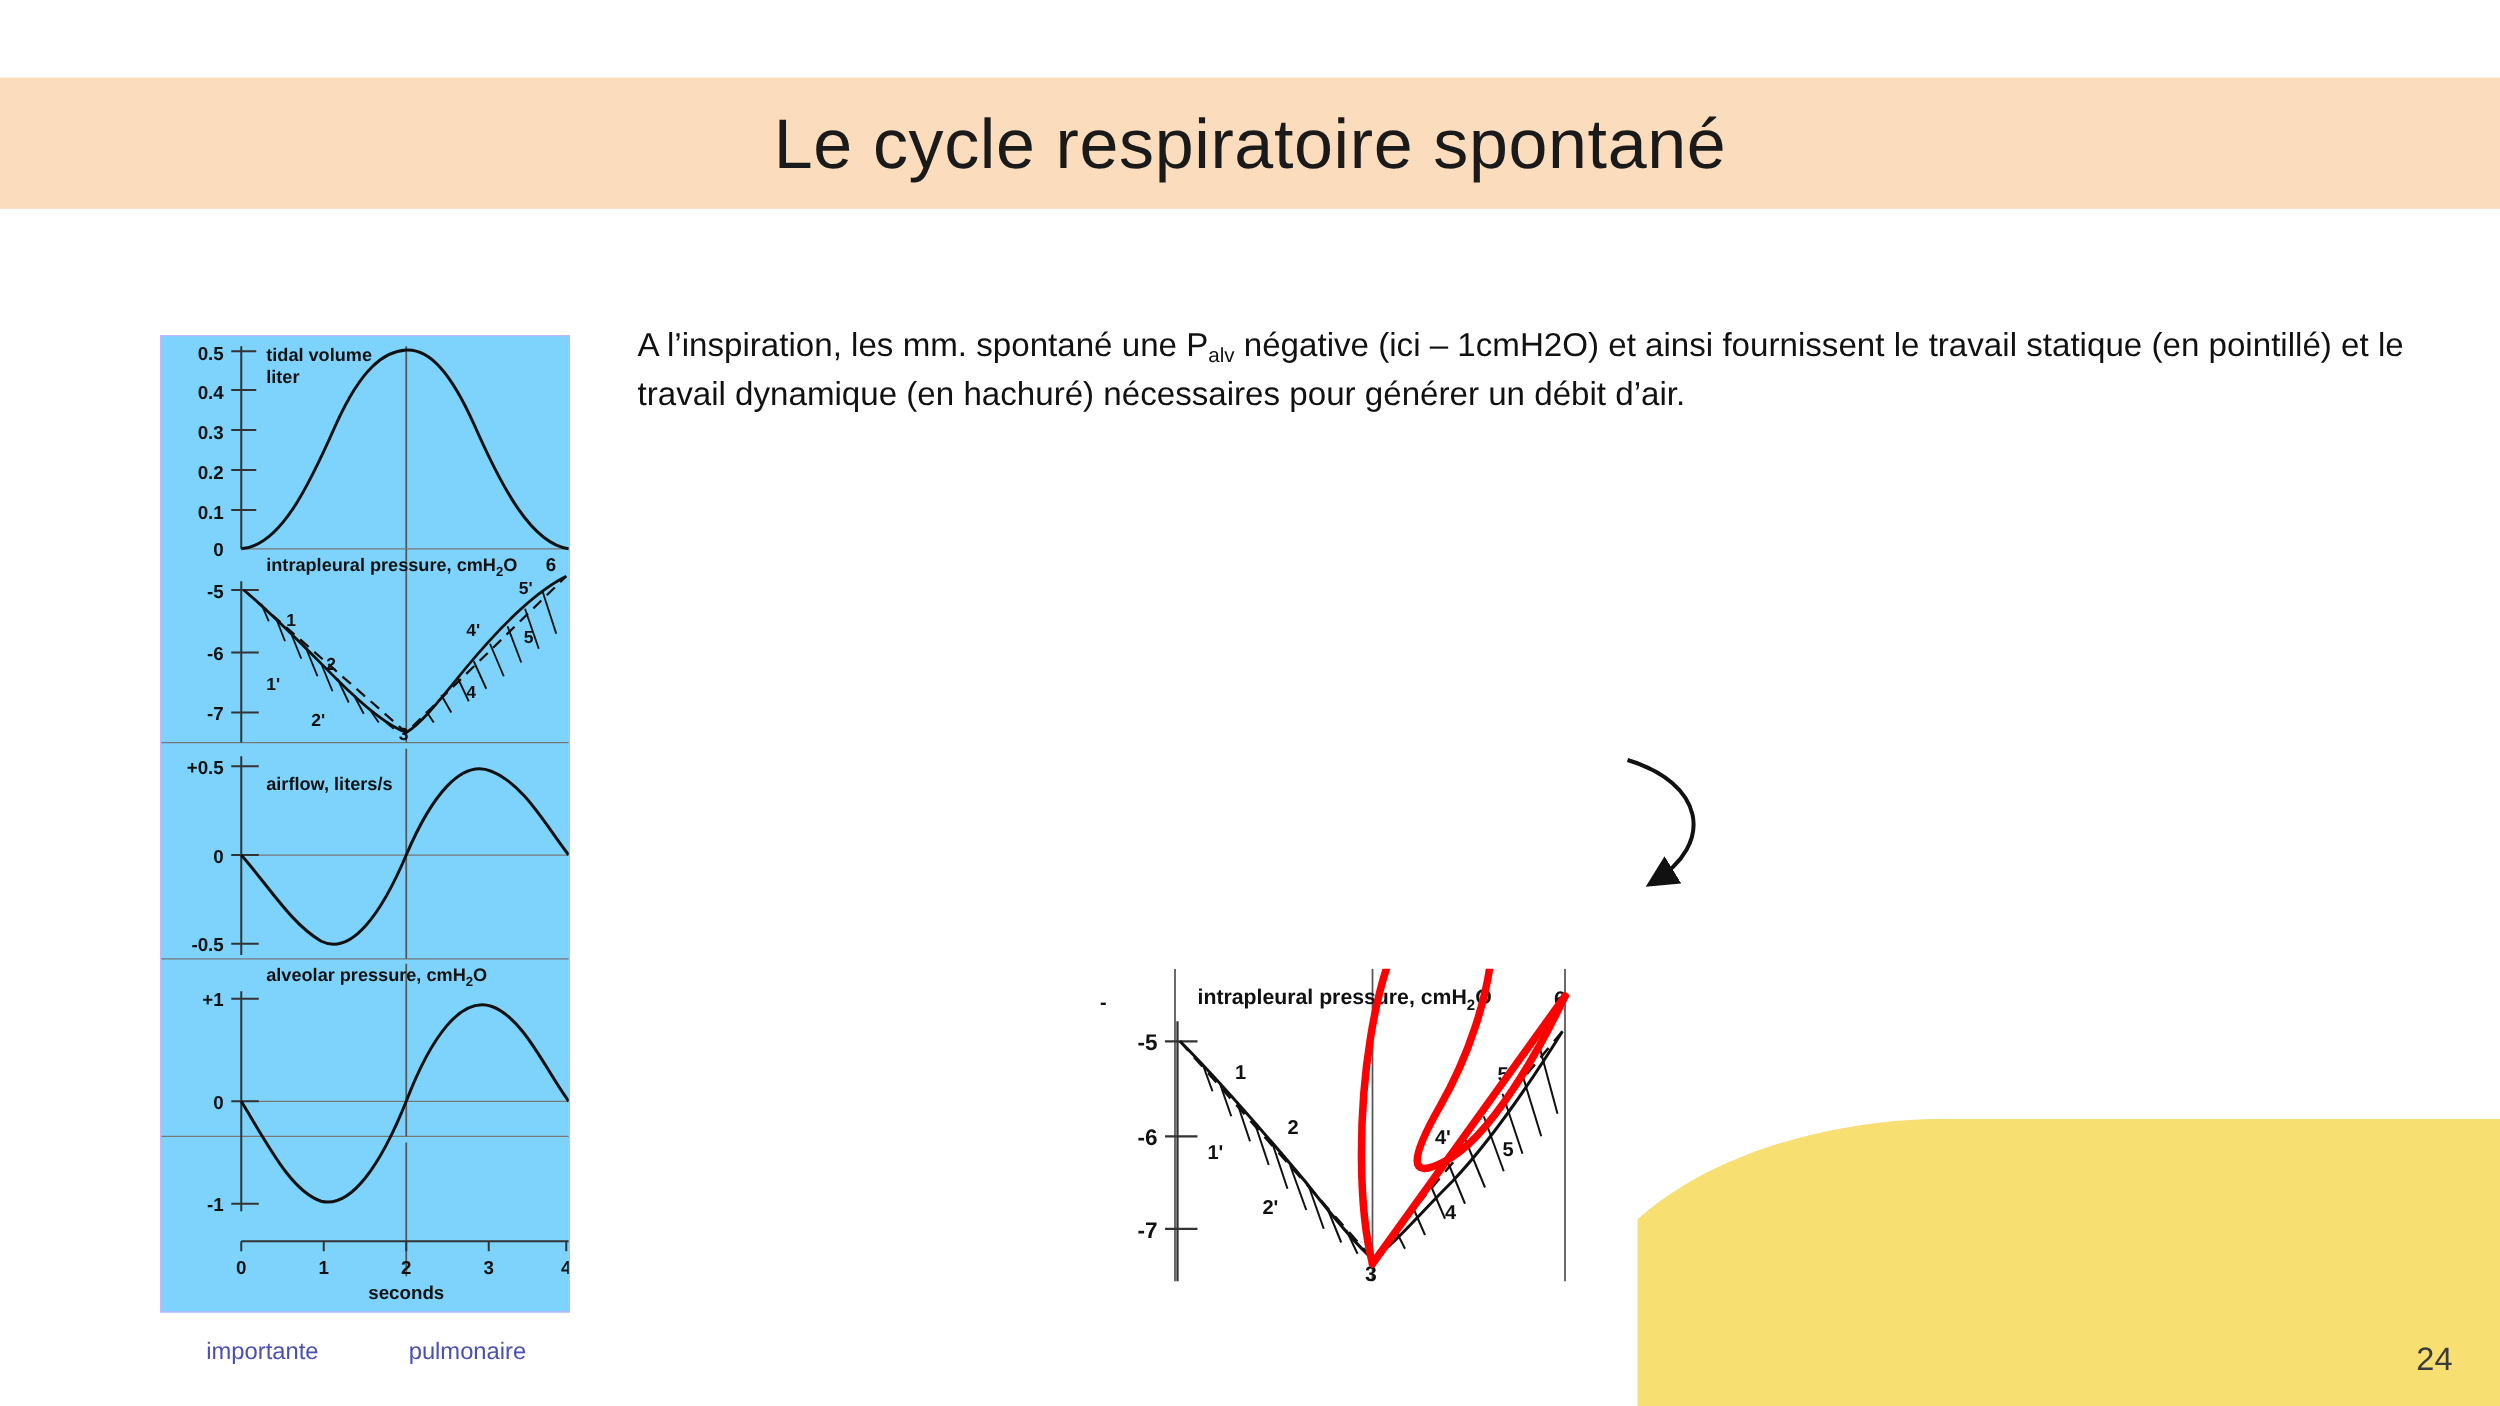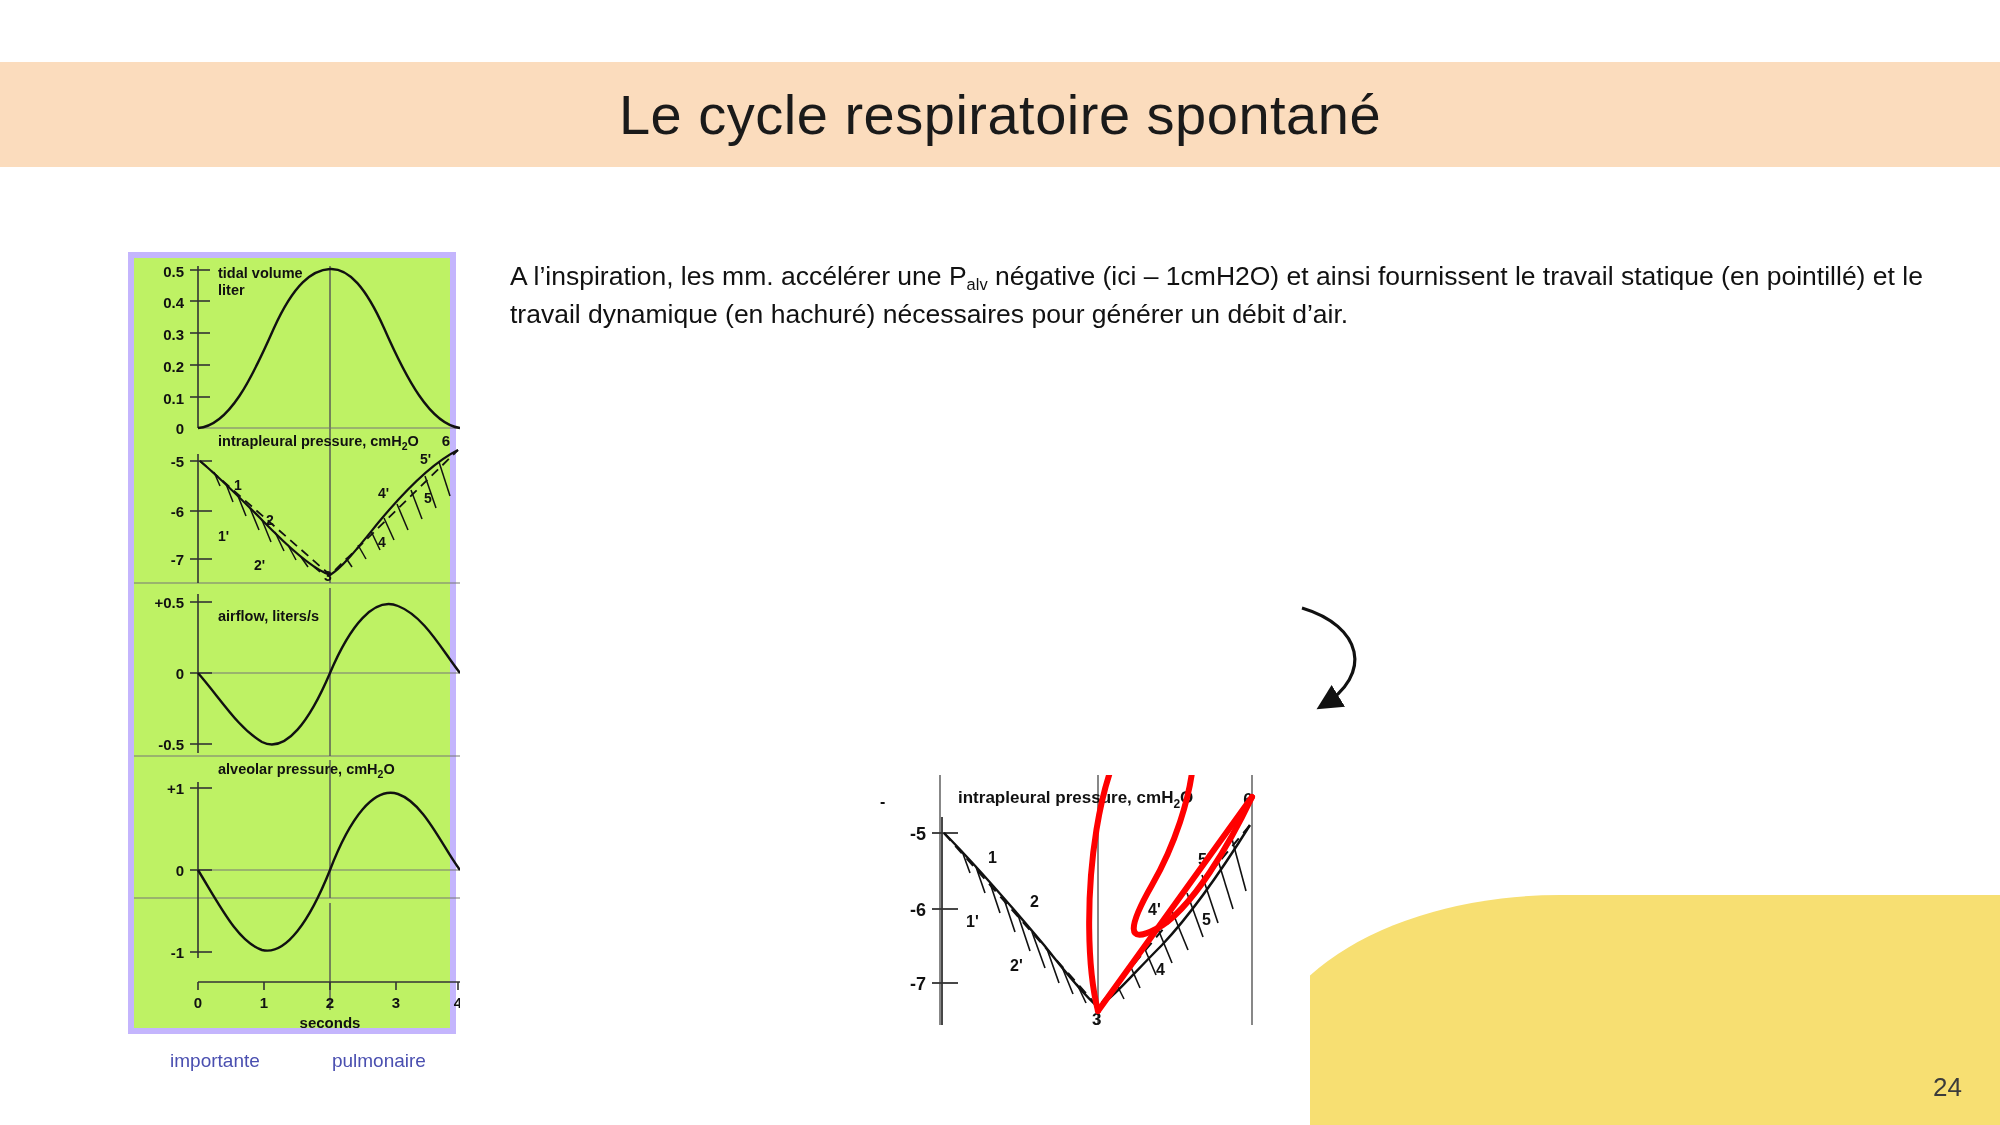--- a/index.html
+++ b/index.html
@@ -45,22 +45,22 @@
   .body-text{
     position:absolute;left:510px;top:258px;width:1420px;
     font-size:26.5px;line-height:1.42;color:#111;
   }
   .body-text p{margin:0 0 26px 0;}
   .body-text p:last-child{margin-bottom:0;}
   .body-text sub{font-size:.62em;vertical-align:-0.28em;}
 
   
   .fig-left{
-    position:absolute;left:128px;top:252px;width:328px;height:782px;
-    background:#bef264;border:6px solid #c4b5fd;
+    position:absolute;left:128px;top:268px;width:328px;height:782px;
+    background:#7dd3fc;border:1px solid #c4b5fd;
     box-sizing:border-box;
   }
   .fig-left .cap-row{
     position:absolute;left:0;bottom:-44px;width:328px;
     display:flex;justify-content:space-around;
     font-size:19px;color:#4a4fb0;
   }
   svg{display:block;}
 
   
@@ -209,21 +209,21 @@
     </svg>
 
     <div class="cap-row">
       <span>importante</span>
       <span>pulmonaire</span>
     </div>
   </div>
 
   <div class="body-text">
     <p>
-      <span>A l’inspiration, les mm. accélérer une P</span><sub>alv</sub><span> négative (ici – 1cmH2O) et ainsi fournissent le travail statique (en pointillé) et le travail dynamique (en hachuré) nécessaires pour générer un débit d’air.</span>
+      <span>A l’inspiration, les mm. spontané une P</span><sub>alv</sub><span> négative (ici – 1cmH2O) et ainsi fournissent le travail statique (en pointillé) et le travail dynamique (en hachuré) nécessaires pour générer un débit d’air.</span>
     </p>
   </div>
 
   <div class="arrow-anno">
     <svg width="300" height="140" viewBox="0 0 300 140">
       <defs>
         <marker id="arrowhead" markerWidth="9" markerHeight="9" refX="6" refY="4" orient="auto">
           <path d="M0,0 L8,4 L0,8 Z" fill="#111"></path>
         </marker>
       </defs>

